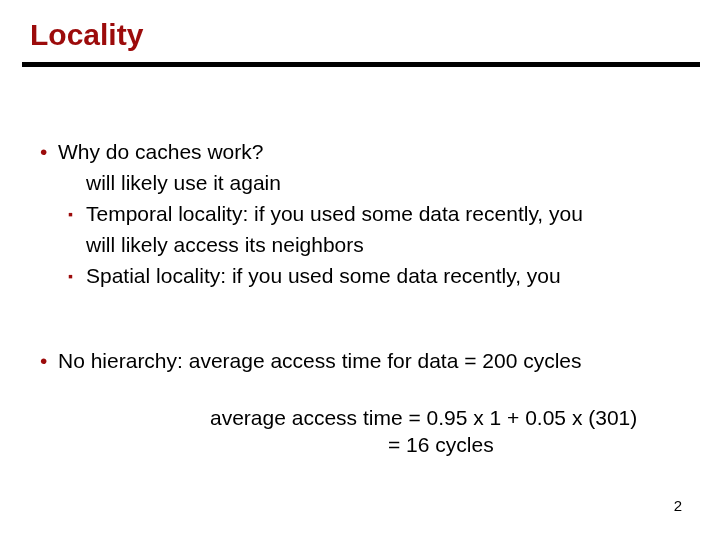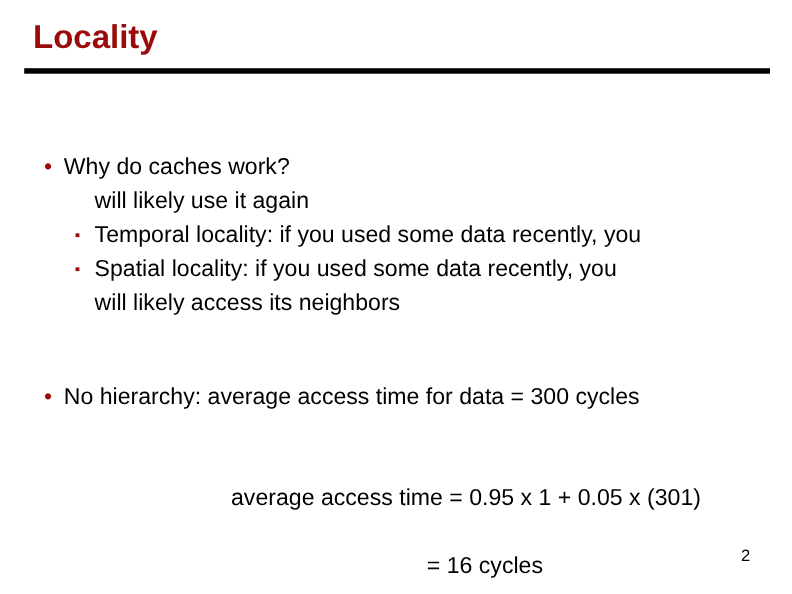--- a/index.html
+++ b/index.html
@@ -63,21 +63,20 @@
     vertical-align: 2px;
   }
   .indent-cont {
     padding-left: 46px;
   }
   .spacer {
     height: 26px;
   }
   .calc-line {
     padding-left: 170px;
-    margin-top: 35px;
   }
   .pagenum {
     position: absolute;
     right: 38px;
     bottom: 26px;
     font-size: 15px;
     color: #000000;
   }
 </style>
 </head>
@@ -94,31 +93,31 @@
       <span class="bullet-dot">•</span><span>Why do caches work?</span>
     </div>
 
     <div class="b2 indent-cont">
       <span>will likely use it again</span>
     </div>
     <div class="b2">
       <span class="bullet-sq">▪</span><span>Temporal locality: if you used some data recently, you</span>
     </div>
 
+    <div class="b2 indent-cont">
+      <span>will likely access its neighbors</span>
+    </div>
     <div class="b2">
       <span class="bullet-sq">▪</span><span>Spatial locality: if you used some data recently, you</span>
-    </div>
-    <div class="b2 indent-cont">
-      <span>will likely access its neighbors</span>
     </div>
 
     <div class="spacer"></div>
 
     <div class="b1">
-      <span class="bullet-dot">•</span><span>No hierarchy: average access time for data = 300 cycles</span>
+      <span class="bullet-dot">•</span><span>No hierarchy: average access time for data = 200 cycles</span>
     </div>
 
     <div class="spacer"></div>
 
     <div class="calc-line">
       <span>average access time = 0.95 x 1 + 0.05 x (301)</span>
     </div>
     <div class="calc-line" style="padding-left:348px;">
       <span>= 16 cycles</span>
     </div>

